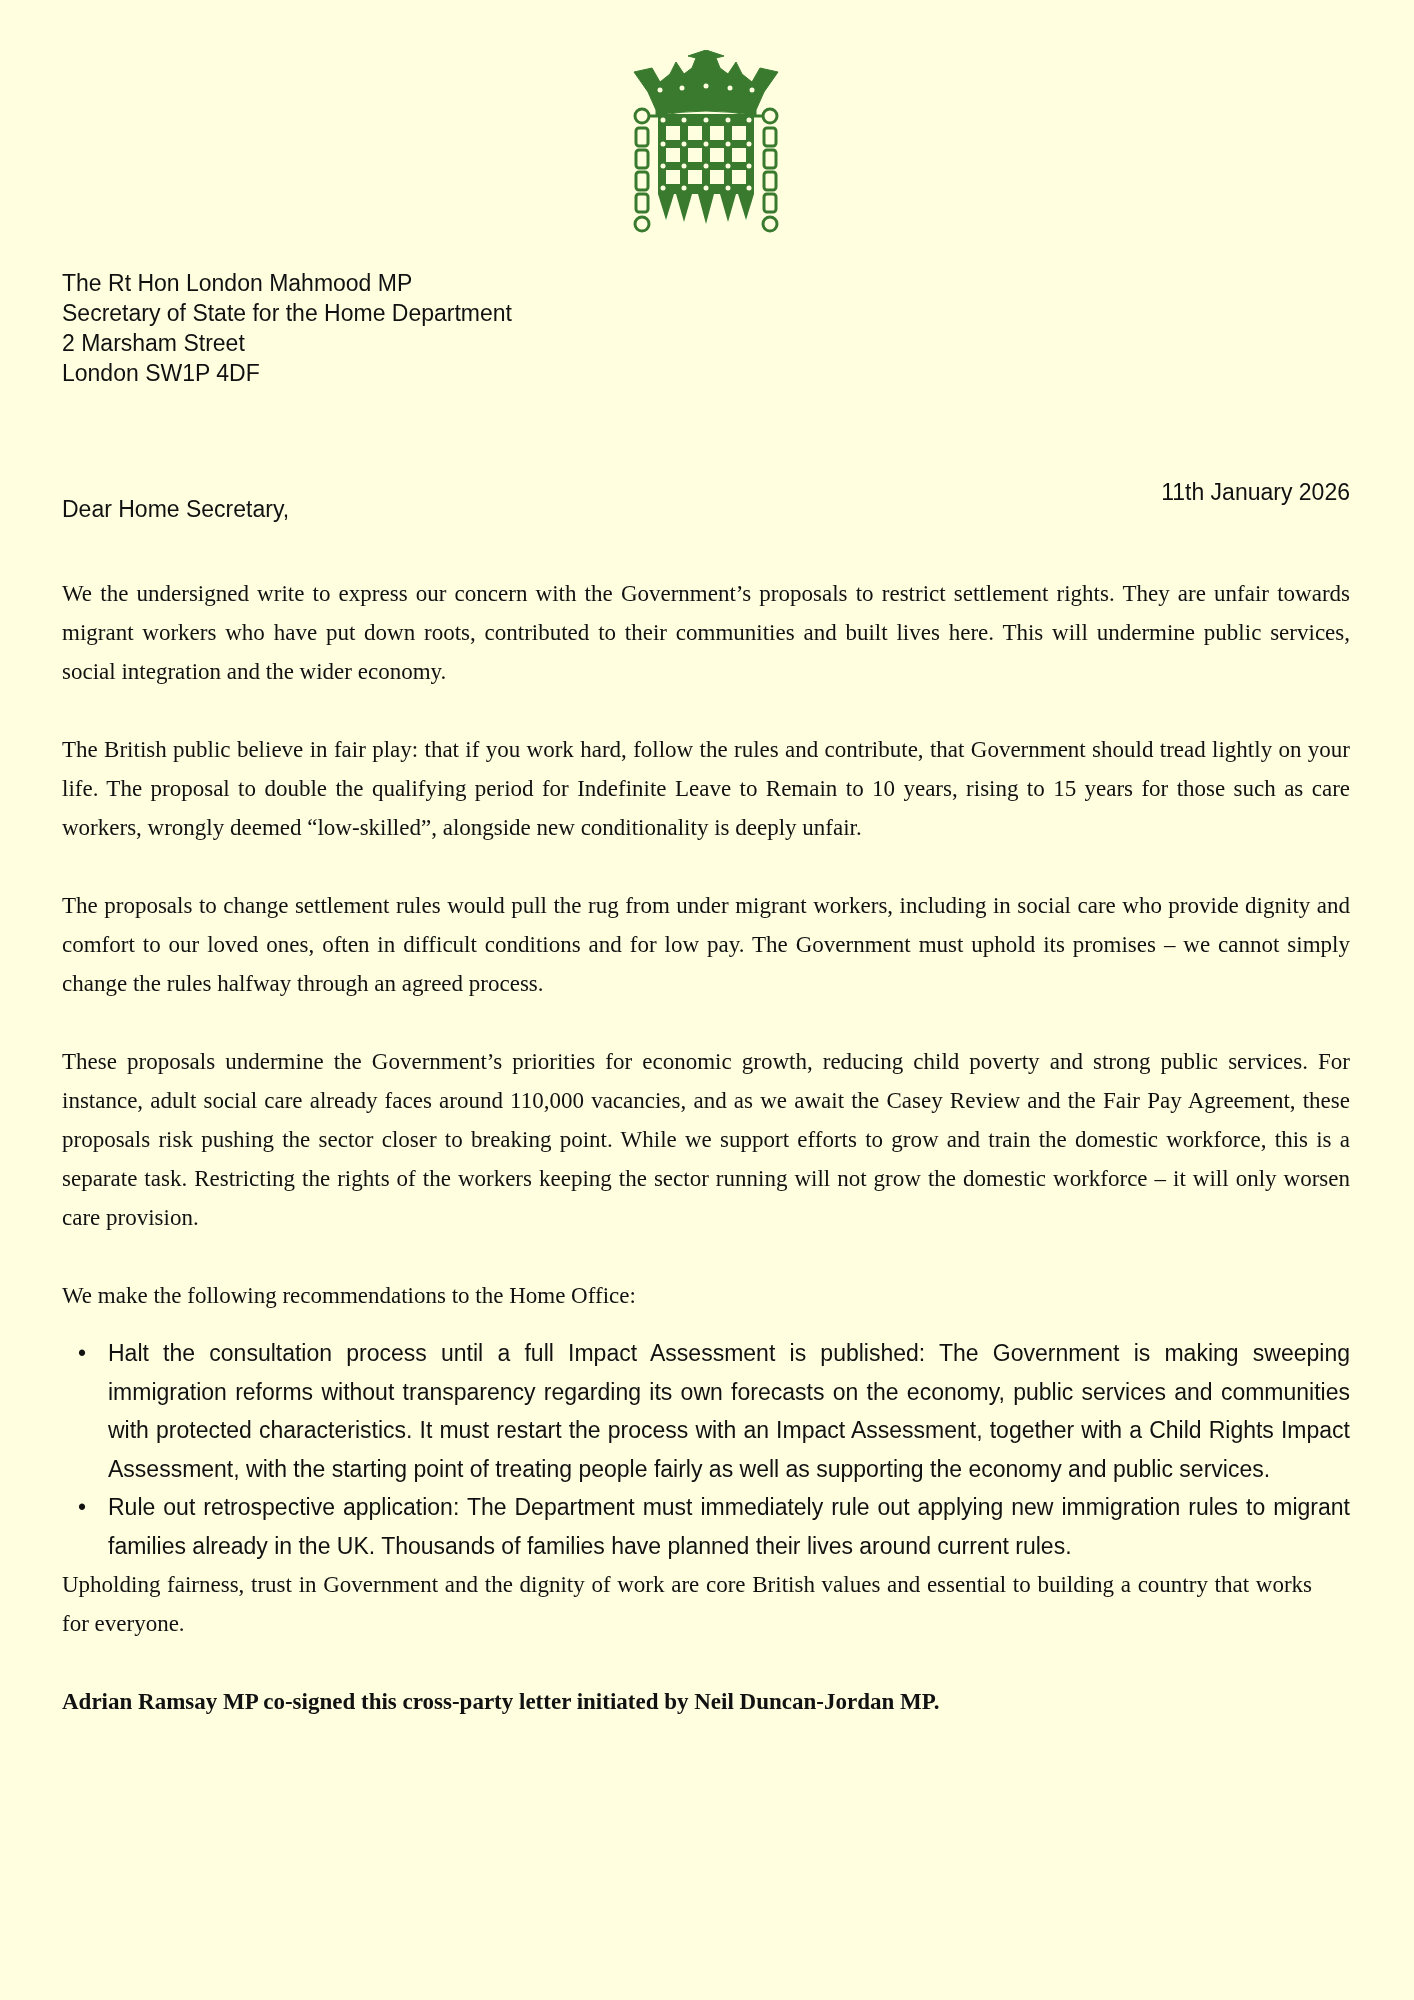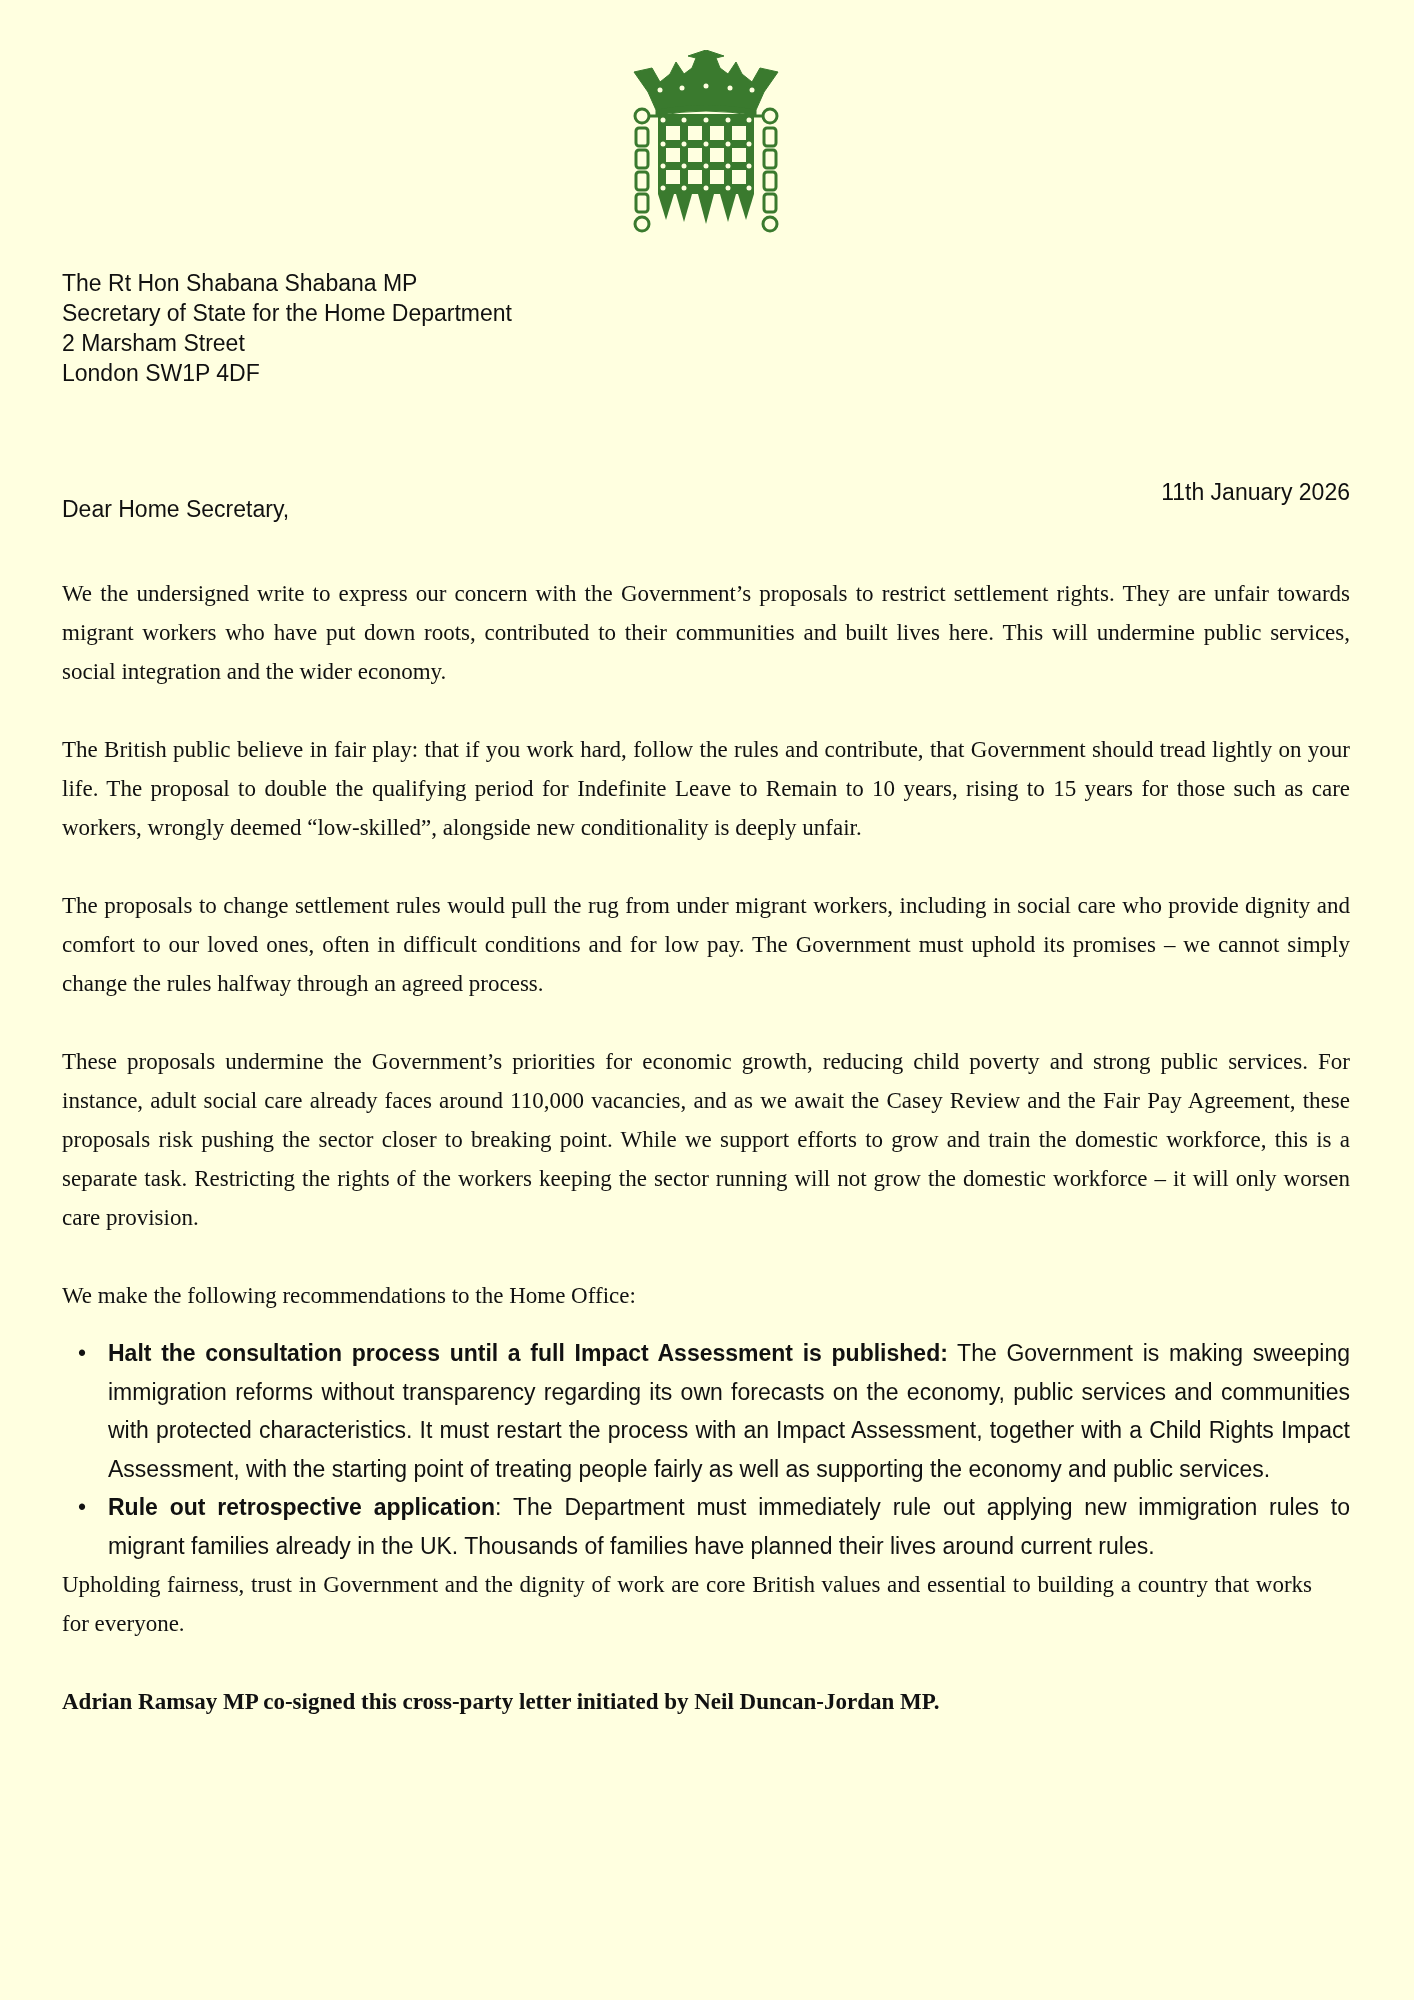--- a/index.html
+++ b/index.html
@@ -64,21 +64,21 @@
     ul.recs li {
       position: relative;
       text-align: justify;
       line-height: 38.5px;
     }
     ul.recs li .bullet {
       position: absolute;
       left: -30px;
       top: 0;
     }
-    ul.recs li b { font-weight: bold; }
+    ul.recs li b { font-weight: normal; }
     .closing {
       margin: 0 0 39px 0 !important;
       text-align: center;
       width: 1250px;
     }
     .signoff {
       font-weight: bold;
       margin: 0;
     }
   </style>
@@ -153,21 +153,21 @@
         <circle cx="119" cy="138" r="2.5"></circle>
       <circle cx="30" cy="40" r="2.5"></circle>
         <circle cx="52" cy="38" r="2.5"></circle>
         <circle cx="76" cy="36" r="2.5"></circle>
         <circle cx="100" cy="38" r="2.5"></circle>
         <circle cx="122" cy="40" r="2.5"></circle>
     </g>
   </svg>
 
   <div class="recipient">
-    <div>The Rt Hon Shabana Shabana MP</div>
+    <div>The Rt Hon London Mahmood MP</div>
     <div>Secretary of State for the Home Department</div>
     <div>2 Marsham Street</div>
     <div>London SW1P 4DF</div>
   </div>
 
   <div class="date">11th January 2026</div>
 
   <div class="salutation">Dear Home Secretary,</div>
 
   <div class="body-text">

